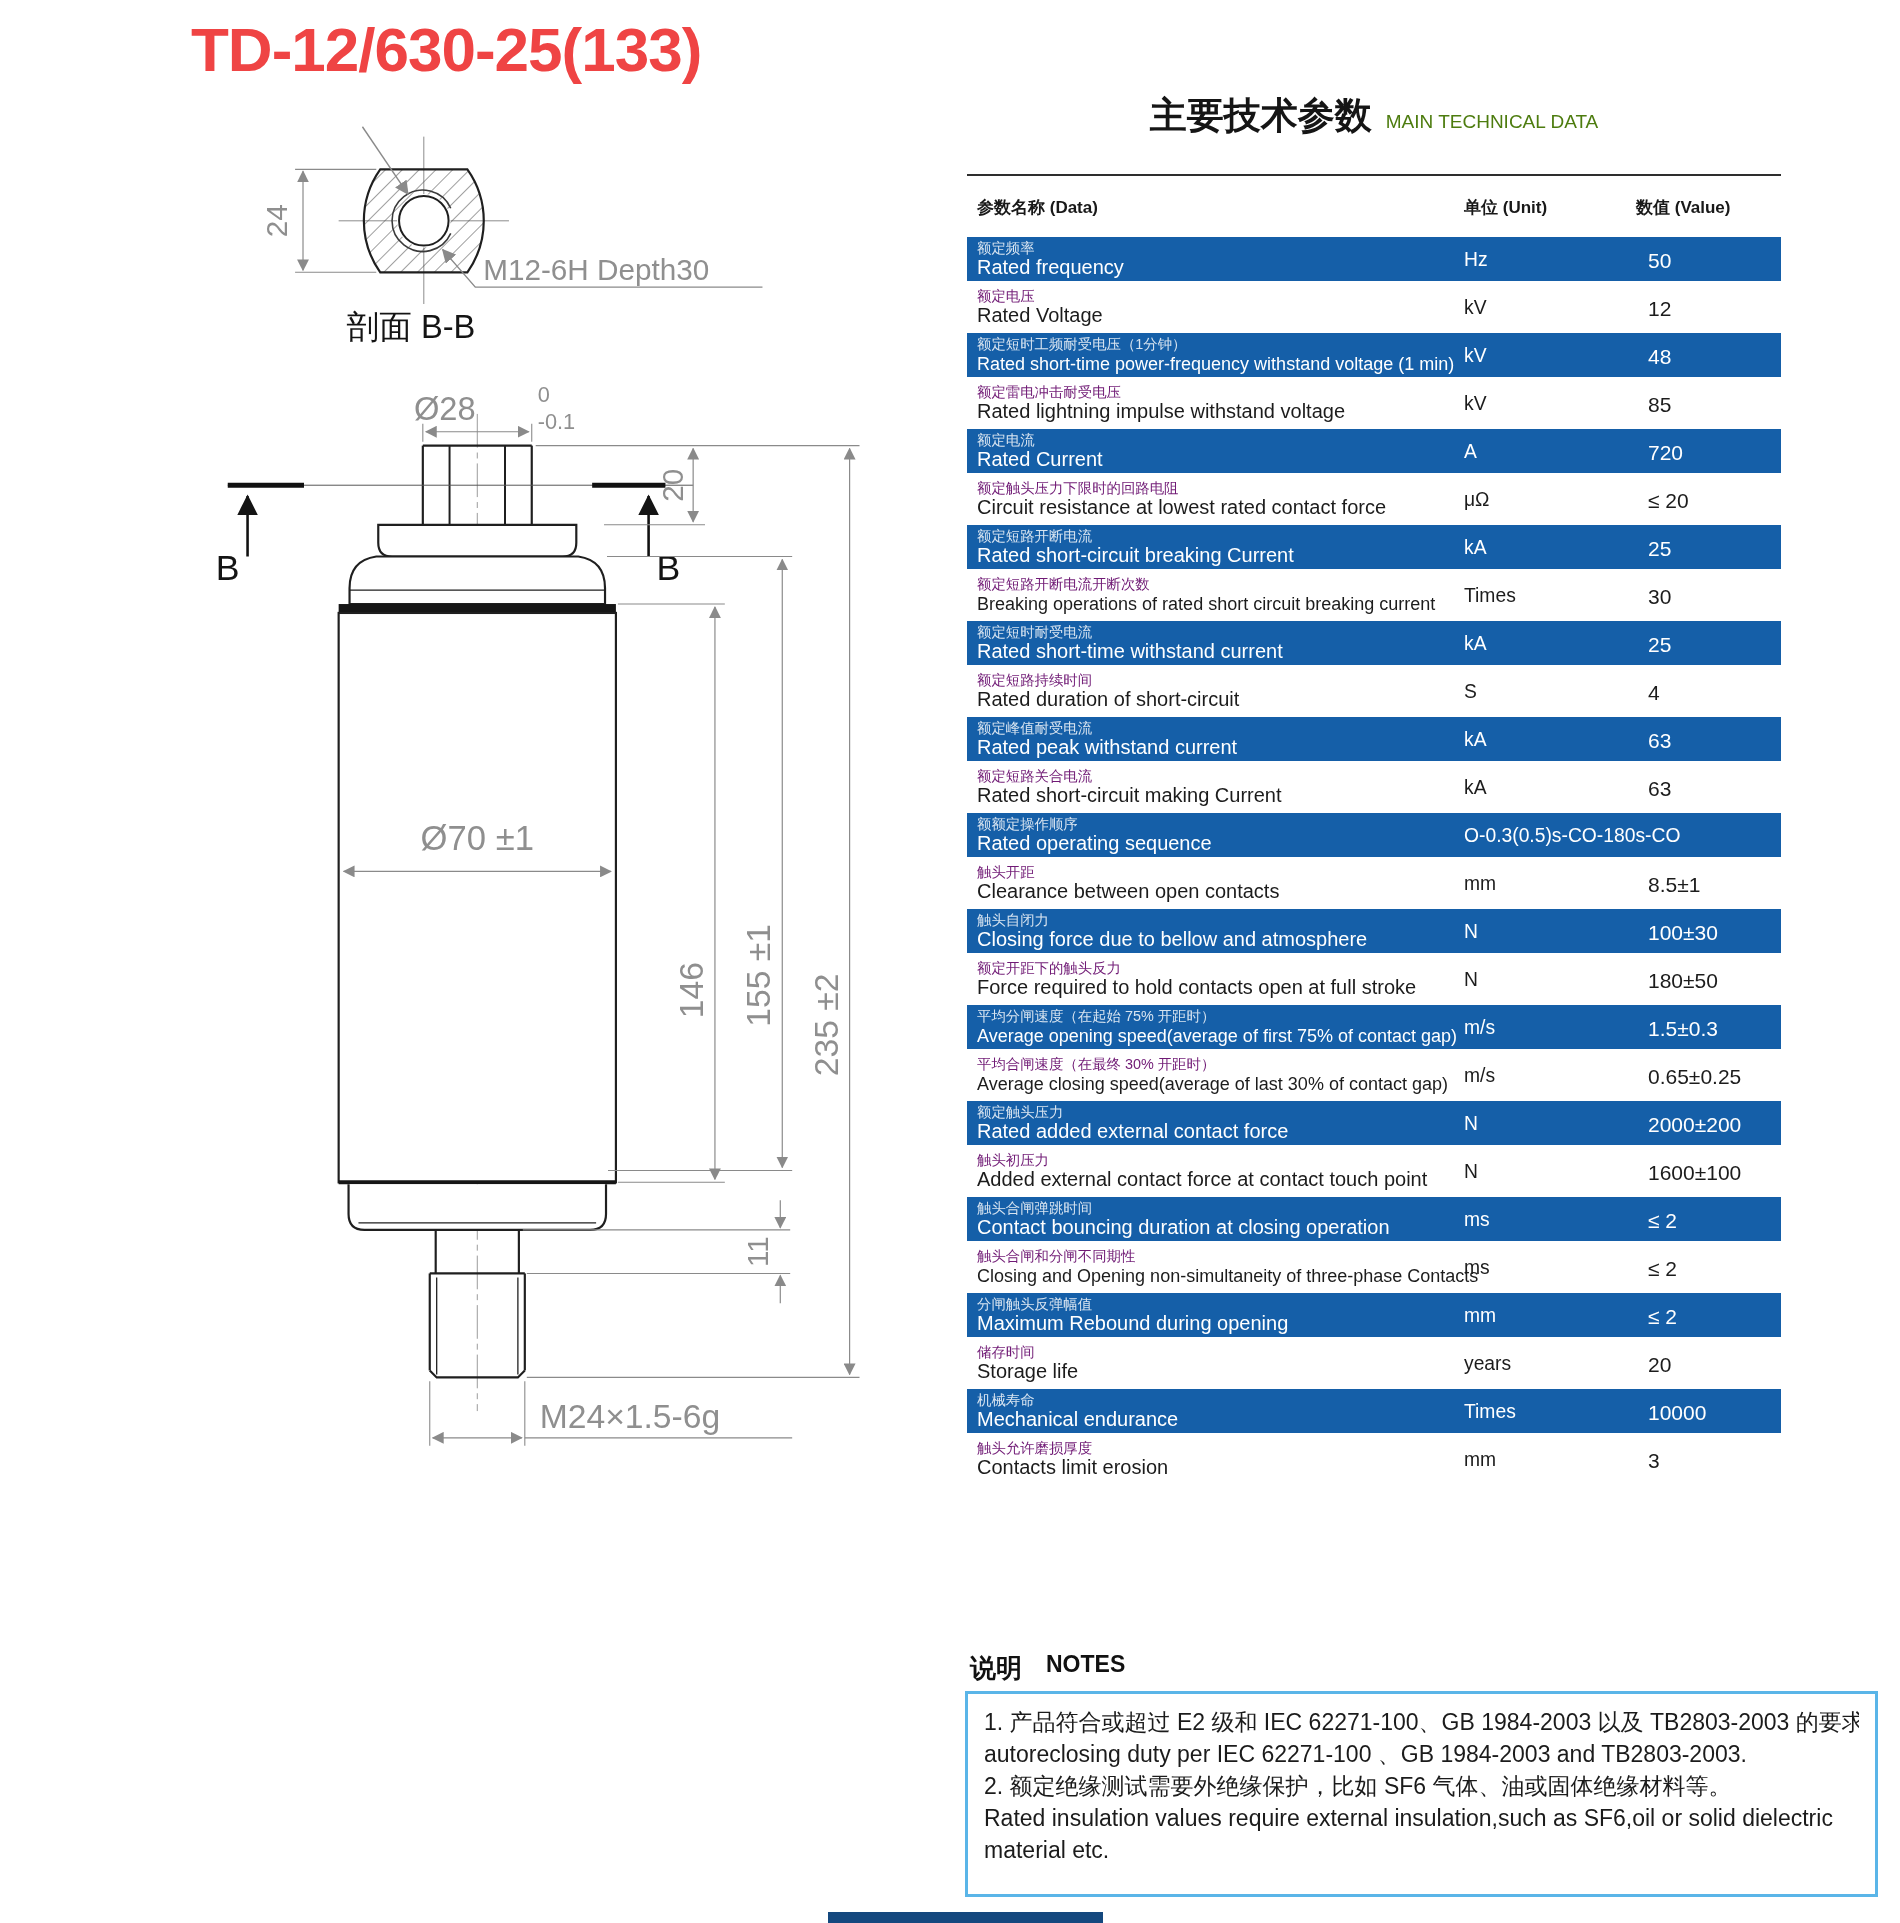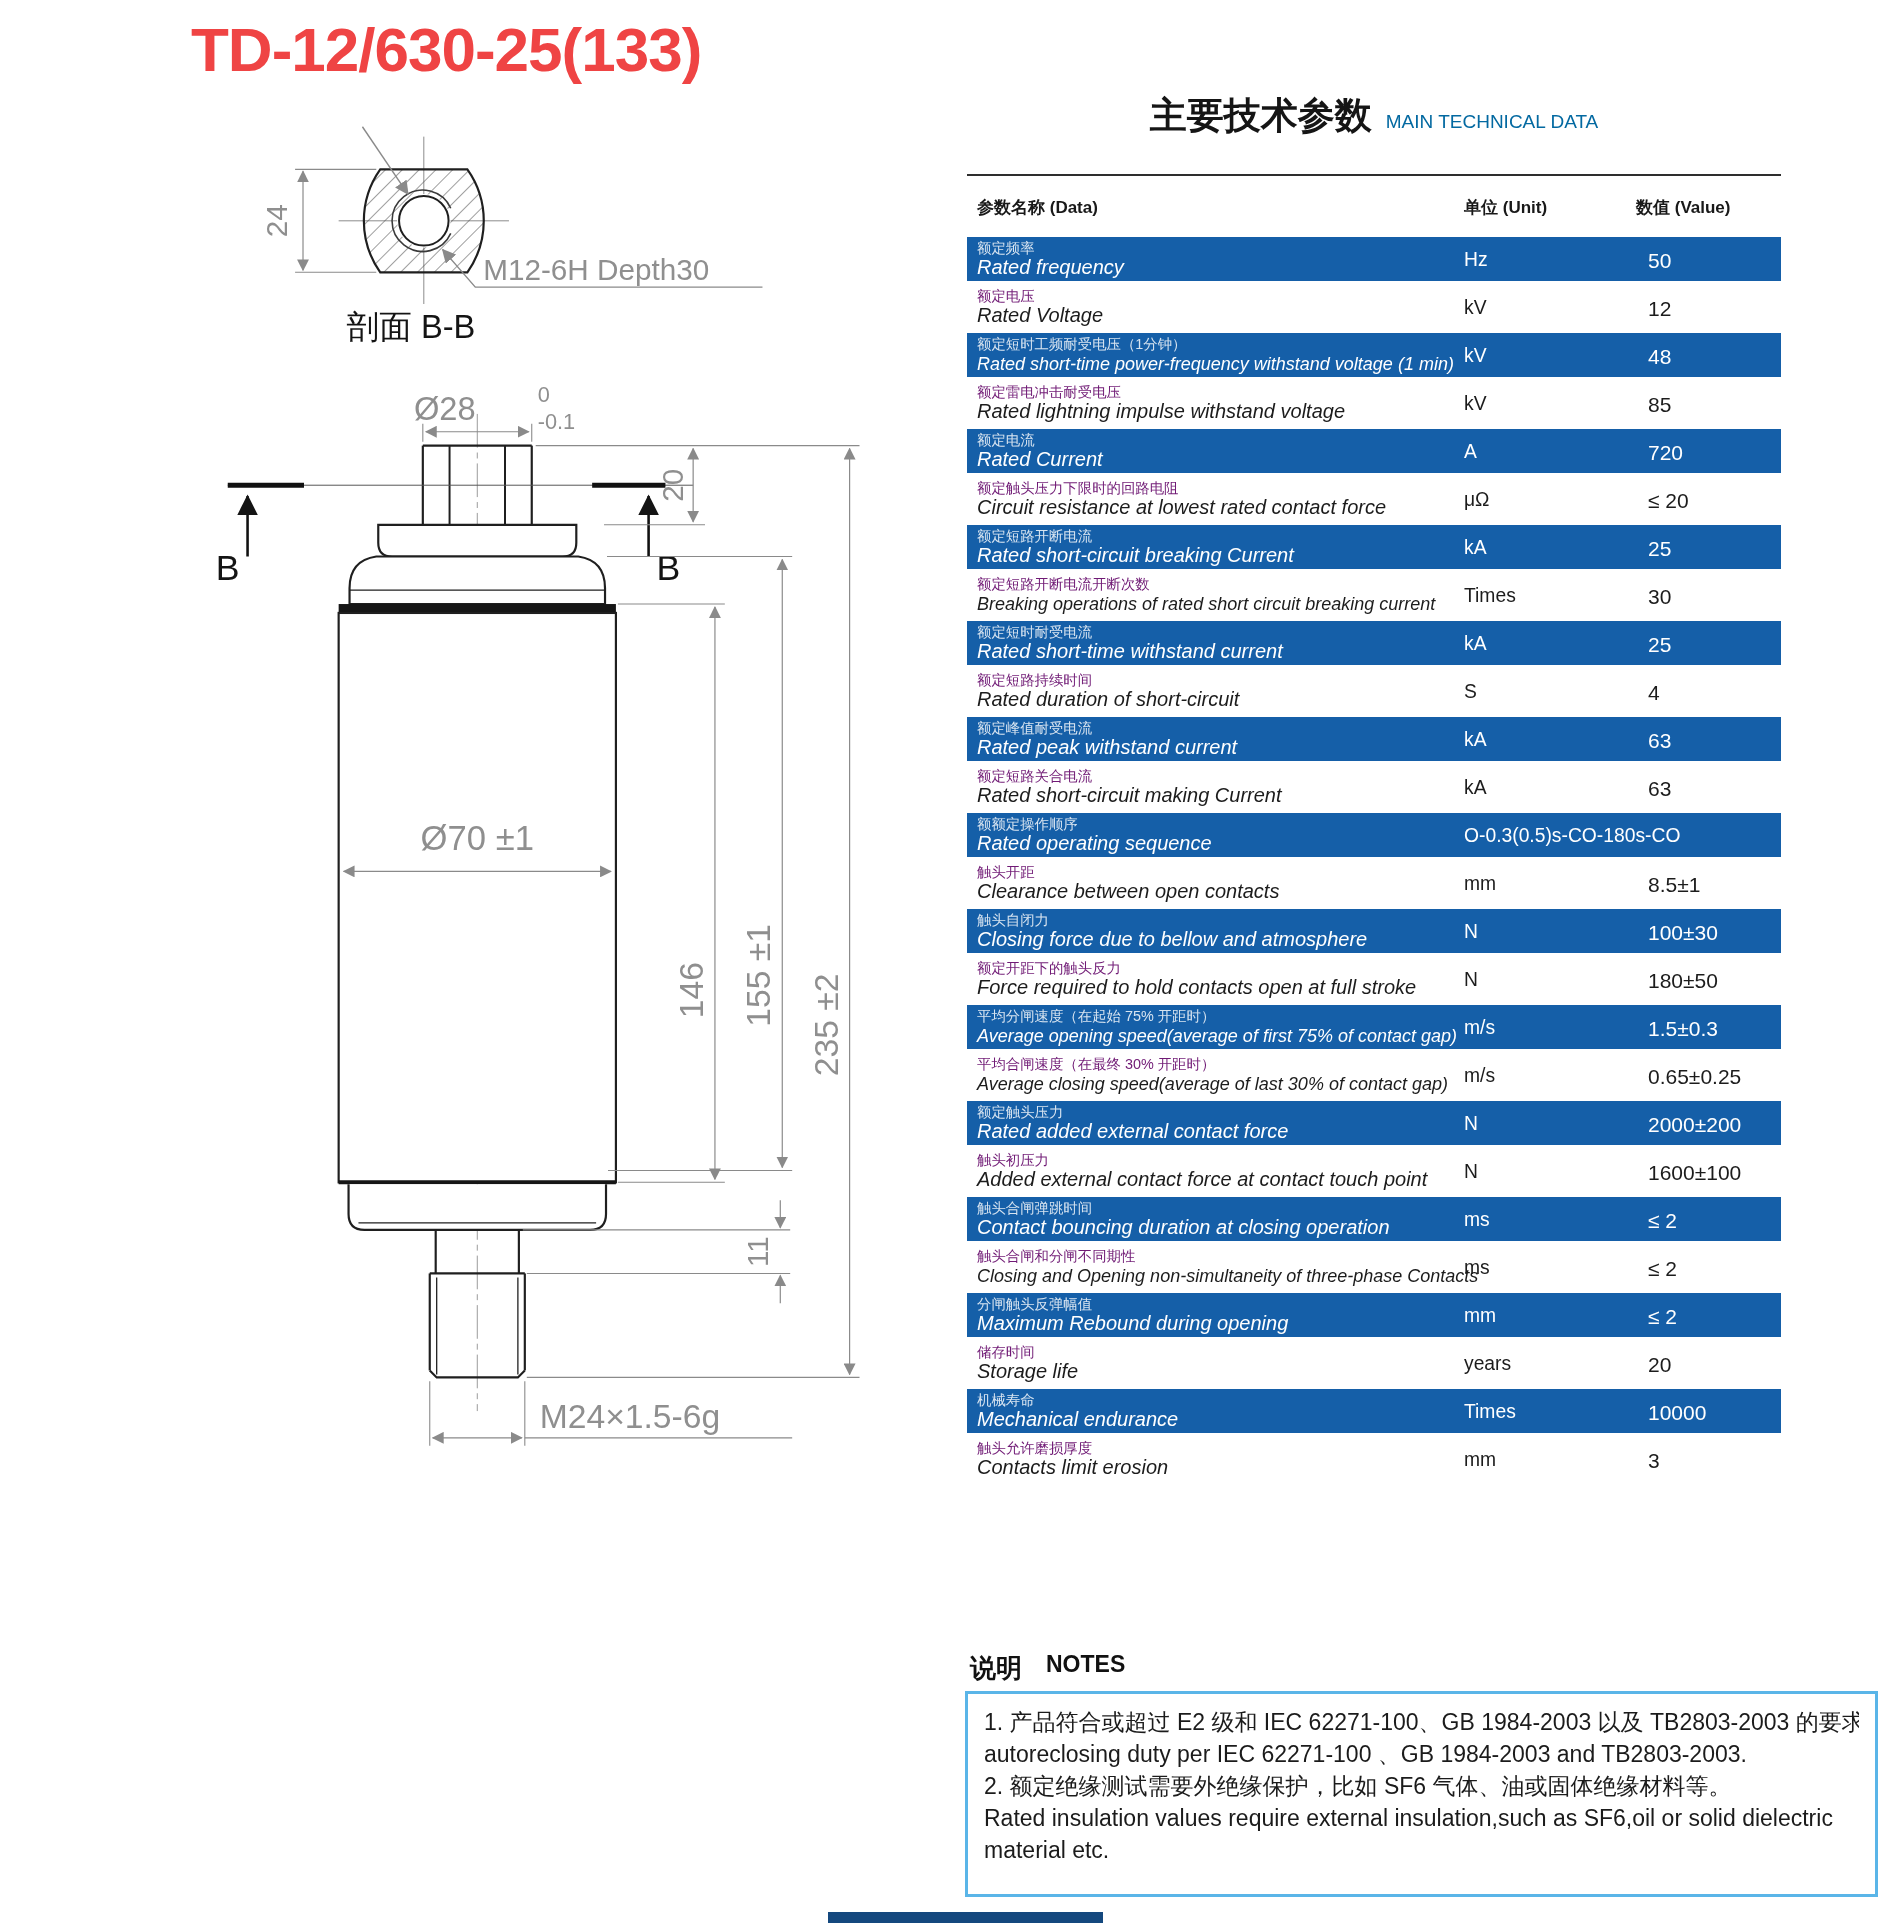--- a/index.html
+++ b/index.html
@@ -6,33 +6,33 @@
   body{
     position:relative;width:1901px;height:1924px;overflow:hidden;
     font-family:"Liberation Sans","DejaVu Sans",sans-serif;color:#1b1b1b;
   }
   .abs{position:absolute;}
   
   #page-title{left:191px;top:14px;font-size:62px;font-weight:700;color:#ef4444;letter-spacing:-1px;}
   
   #tbl-title{left:967px;top:91px;width:814px;display:flex;justify-content:center;align-items:baseline;gap:14px;}
   #tbl-title .cn{font-size:37px;font-weight:800;color:#151515;}
-  #tbl-title .en{font-size:19px;font-weight:400;color:#0369a1;}
+  #tbl-title .en{font-size:19px;font-weight:400;color:#4d7c0f;}
   #tbl-rule{left:967px;top:174px;width:814px;height:2px;background:#2e2e2e;}
   #tbl-head{left:967px;top:196px;width:814px;height:38px;}
   #tbl-head .h{position:absolute;top:0;font-size:17px;font-weight:700;color:#191919;white-space:nowrap;}
   #tbl-head .h1{left:10px;}
   #tbl-head .h2{left:497px;}
   #tbl-head .h3{left:669px;}
   #tbl-rows{left:967px;top:236px;width:814px;}
   .row{position:relative;height:48px;width:814px;}
   .row.blue::before{content:'';position:absolute;left:0;right:0;top:1px;bottom:3px;background:var(--blue);}
   .row>div{position:absolute;white-space:nowrap;z-index:1;}
   .row .cn{left:10px;top:3px;font-size:14.4px;}
-  .row .en{left:10px;top:20px;font-size:20px;font-style:italic;}
+  .row .en{left:10px;top:20px;font-size:20px;}
   .row .en.small{font-size:18px;top:22px;}
   .row .unit{left:497px;top:13px;font-size:19.3px;}
   .row .val{left:681px;top:13px;font-size:21px;}
   .row.white .cn{color:#701a75;}
   .row.white .en,.row.white .unit,.row.white .val{color:#1c1c1c;}
   .row.blue .cn{color:rgba(255,255,255,.83);}
   .row.blue .en,.row.blue .unit,.row.blue .val{color:#ffffff;}
   
   #notes-head{left:970px;top:1651px;display:flex;gap:24px;align-items:flex-start;}
   #notes-head .cn{font-size:26px;font-weight:800;color:#111;}

